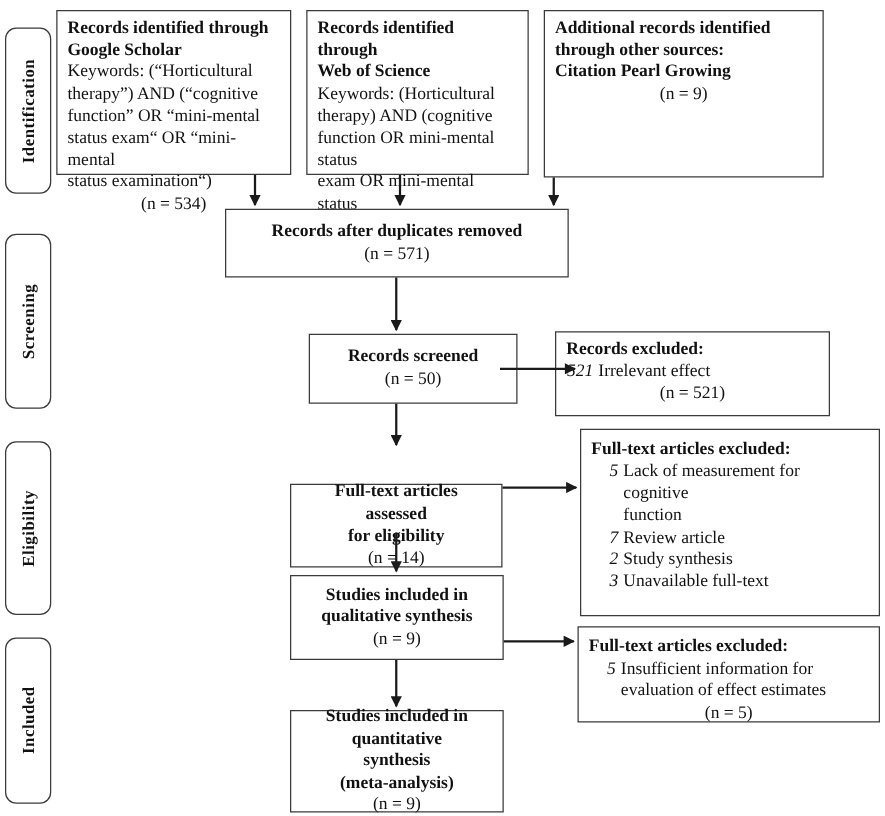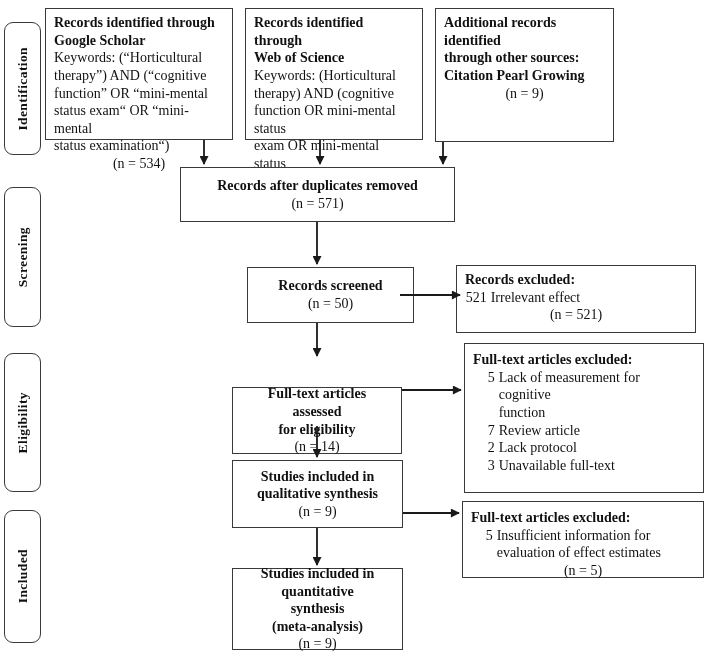--- a/index.html
+++ b/index.html
@@ -13,21 +13,21 @@
     padding:5px 8px;
   }
   .box .title{font-weight:bold;white-space:pre-line;}
   .box .body{white-space:pre-line;}
   .box .count{text-align:center;}
   .centerbox{
     display:flex;flex-direction:column;align-items:center;justify-content:center;
     text-align:center;padding:2px 20px;
   }
   .item{display:flex;margin:0;}
-  .item .num{min-width:1.55em;text-align:right;flex:0 0 auto;}
+  .item .num{min-width:1.55em;text-align:right;flex:0 0 auto;font-style:italic;}
   .item .itxt{margin-left:4px;white-space:pre-line;}
   .stage{
     position:absolute;left:4px;width:37px;border:1.5px solid #3a3a3a;
     border-radius:9px;background:#fff;box-sizing:border-box;
     display:flex;align-items:center;justify-content:center;
   }
   .stage span{
     writing-mode:vertical-rl;transform:rotate(180deg);
     font-weight:bold;font-size:13.5px;letter-spacing:0.4px;white-space:nowrap;
   }
@@ -66,38 +66,38 @@
     <div class="title">Records identified through
 Web of Science</div>
     <div class="body">Keywords: (Horticultural
 therapy) AND (cognitive
 function OR mini-mental status
 exam OR mini-mental status
 examination)</div>
     <div class="count">(n = 163)</div>
   </div>
 
-  <div class="box" style="left:435px;top:8px;width:179px;height:134px;">
+  <div class="box" style="left:435px;top:8px;width:224px;height:134px;">
     <div class="title">Additional records identified
 through other sources:
 Citation Pearl Growing</div>
     <div class="count">(n = 9)</div>
   </div>
 
   <div class="box centerbox" style="left:180px;top:167px;width:275px;height:55px;">
     <div class="title">Records after duplicates removed</div>
     <div class="count">(n = 571)</div>
   </div>
 
   <div class="box centerbox" style="left:247px;top:267px;width:167px;height:56px;">
     <div class="title">Records screened</div>
     <div class="count">(n = 50)</div>
   </div>
 
-  <div class="box" style="left:456px;top:265px;width:240px;height:68px;">
+  <div class="box" style="left:444px;top:265px;width:220px;height:68px;">
     <div class="title">Records excluded:</div>
     <div class="item">
       <span class="num">521</span>
       <span class="itxt">Irrelevant effect</span>
     </div>
     <div class="count">(n = 521)</div>
   </div>
 
   <div class="box centerbox" style="left:232px;top:359px;width:170px;height:67px;margin-top:28px;">
     <div class="title">Full-text articles assessed
@@ -111,21 +111,21 @@
       <span class="num">5</span>
       <span class="itxt">Lack of measurement for cognitive
 function</span>
     </div>
     <div class="item">
       <span class="num">7</span>
       <span class="itxt">Review article</span>
     </div>
     <div class="item">
       <span class="num">2</span>
-      <span class="itxt">Lack protocol</span>
+      <span class="itxt">Study synthesis</span>
     </div>
     <div class="item">
       <span class="num">3</span>
       <span class="itxt">Unavailable full-text</span>
     </div>
   </div>
 
   <div class="box centerbox" style="left:232px;top:460px;width:171px;height:68px;">
     <div class="title">Studies included in
 qualitative synthesis</div>

